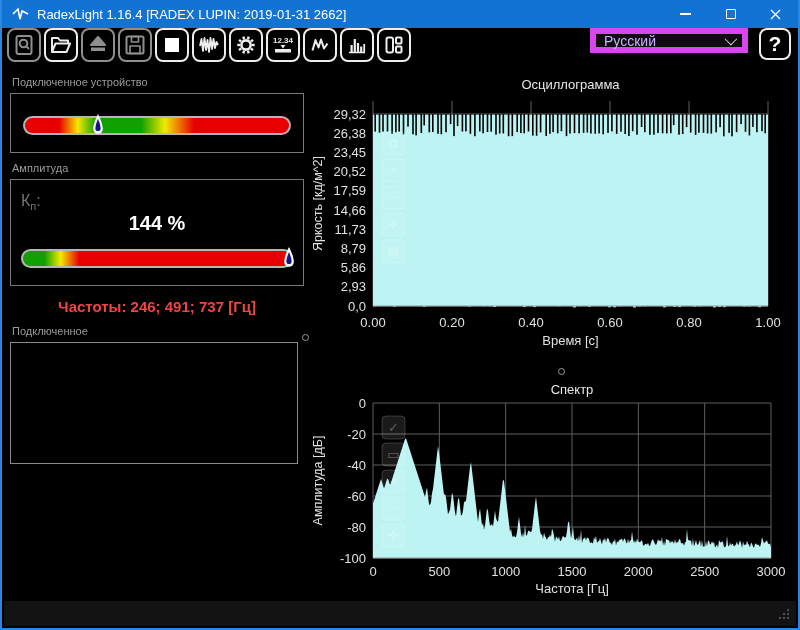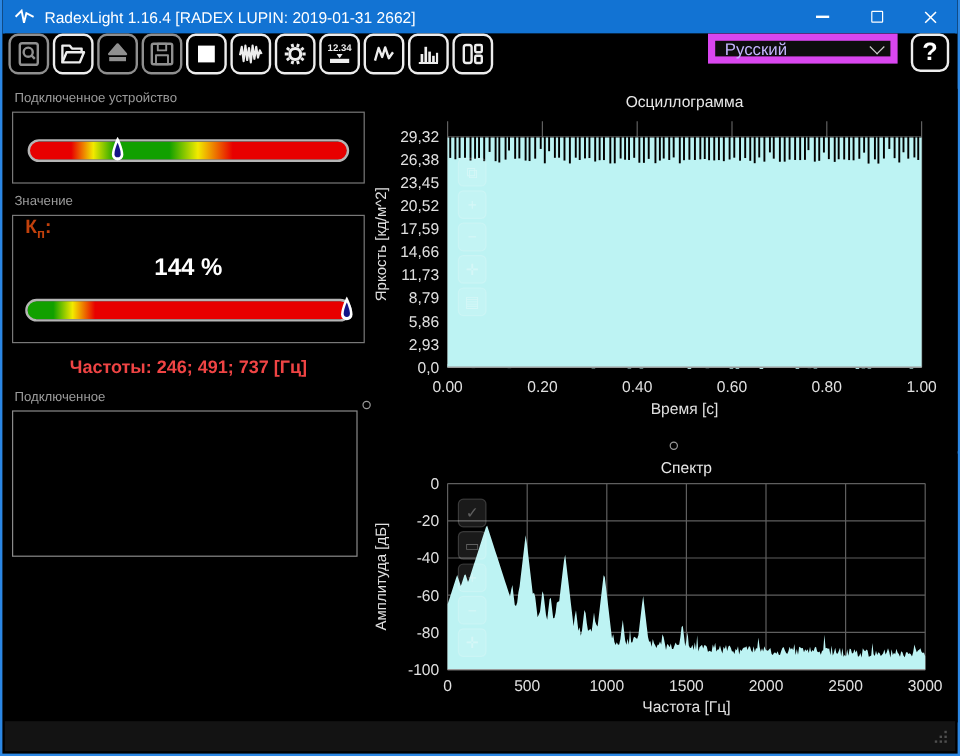--- a/index.html
+++ b/index.html
@@ -31,21 +31,21 @@
   .value-row{display:flex;align-items:baseline;justify-content:center;gap:6px;color:#fff;margin-top:4px;}
   .value-param{font-weight:bold;font-size:15px;}
   .value-big{font-weight:bold;font-size:19px;}
   .value-big sup{font-size:12px;}
   .bar-wrap{position:relative;margin-top:14px;height:20px;}
   .grad-bar{height:15px;border:2px solid #b5b5b5;border-radius:10px;box-sizing:content-box;}
   .bar-value{background:linear-gradient(90deg,#e80000 0%,#e80000 13%,#f2ea00 20%,#11a000 27%,#11a000 44%,#f2ea00 53%,#e80000 64%,#e80000 100%);}
   .bar-kp{background:linear-gradient(90deg,#11a000 0%,#11a000 8%,#f2ea00 14%,#e80000 21%,#e80000 100%);}
   .marker{position:absolute;top:-3px;width:12px;height:25px;margin-left:-6px;}
   .pulse-box{padding:6px 10px 16px;position:relative;}
-  .kp-label{position:absolute;left:10px;top:1px;color:#c2410c;font-weight:bold;font-size:16px;}
+  .kp-label{position:absolute;left:10px;top:12px;color:#737373;font-weight:normal;font-size:16px;}
   .kp-label sub{font-size:11px;}
   .kp-value{text-align:center;color:#fff;font-weight:bold;font-size:20px;margin-top:26px;}
   .freq-text{color:#ef4444;font-weight:bold;font-size:15px;text-align:center;margin:12px 0 10px;}
   .comments-label{margin-top:6px;}
   .comments-area{width:282px;height:116px;background:#000;border:1px solid #8a8a8a;color:#ddd;resize:none;font-family:"Liberation Sans",sans-serif;font-size:13px;outline:none;}
   
   .chart-svg{position:absolute;background:#000;}
   #osc-svg{left:306px;top:74px;}
   #spec-svg{left:306px;top:378px;}
   .decor-circle{position:absolute;width:7px;height:7px;border:1.5px solid #9a9a9a;border-radius:50%;box-sizing:border-box;}
@@ -181,21 +181,21 @@
     <div class="box value-box">
       <div class="bar-wrap">
         <div class="grad-bar bar-value"></div>
         <svg class="marker" id="marker-value" viewBox="0 0 12 25" style="left: 28%;">
           <path d="M6 1 C6 1 1.2 10 1.2 16 a4.8 4.8 0 0 0 9.6 0 C10.8 10 6 1 6 1 Z" fill="#fff"></path>
           <path d="M6 6 C6 6 3.4 11.5 3.4 15.5 a2.6 2.6 0 0 0 5.2 0 C8.6 11.5 6 6 6 6 Z" fill="#141487"></path>
         </svg>
       </div>
     </div>
 
-    <div class="section-label">Значение</div>
+    <div class="section-label">Амплитуда</div>
     <div class="box pulse-box">
       <div class="kp-label"><span>К</span><sub>п</sub><span>:</span></div>
       <div class="kp-value">144 %</div>
       <div class="bar-wrap">
         <div class="grad-bar bar-kp"></div>
         <svg class="marker" id="marker-kp" viewBox="0 0 12 25" style="left: 98.5%;">
           <path d="M6 1 C6 1 1.2 10 1.2 16 a4.8 4.8 0 0 0 9.6 0 C10.8 10 6 1 6 1 Z" fill="#fff"></path>
           <path d="M6 6 C6 6 3.4 11.5 3.4 15.5 a2.6 2.6 0 0 0 5.2 0 C8.6 11.5 6 6 6 6 Z" fill="#141487"></path>
         </svg>
       </div>

